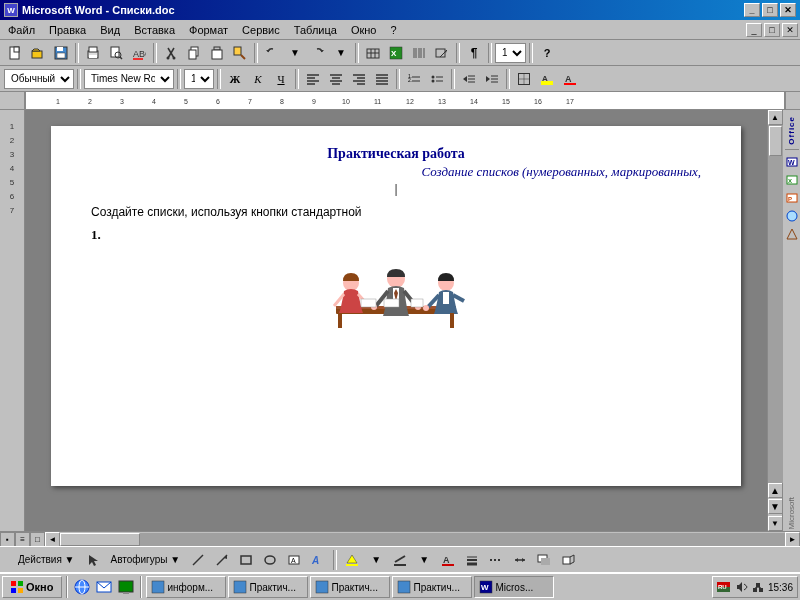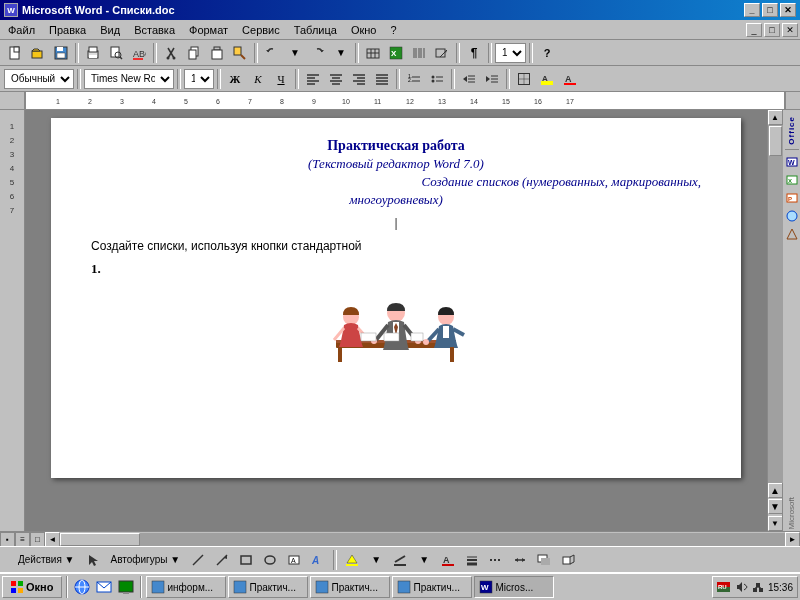--- a/index.html
+++ b/index.html
@@ -93,21 +93,21 @@
       border-left: 1px solid #888;
       border-right: 1px solid #888;
     }
     .doc-scroll-area {
       flex: 1;
       overflow: hidden;
       padding: 8px 20px 8px 20px;
     }
     .page {
       background: white;
-      margin: 0 auto;
+      margin: 8px auto;
       width: 690px;
       min-height: 360px;
       padding: 20px 40px 20px 40px;
       box-shadow: 2px 2px 5px rgba(0,0,0,0.5);
       position: relative;
     }
 
     
     .scrollbar-v {
       width: 15px;
@@ -672,23 +672,21 @@
         <div style="font-size:8px; color:#333; line-height:14px;">6</div>
         <div style="font-size:8px; color:#333; line-height:14px;"></div>
         <div style="font-size:8px; color:#333; line-height:14px;">7</div>
       </div>
 
       <div style="flex:1; background:#808080; overflow:hidden; position:relative;">
         <div class="doc-scroll-area">
           <div class="page">
 
             <div class="doc-title">Практическая работа</div>
-            <div class="doc-subtitle">(Текстовый редактор Word 7.0)</div>
             <div class="doc-subtitle2">Создание списков (нумерованных, маркированных,</div>
-            <div class="doc-subtitle3">многоуровневых)</div>
 
             <div class="doc-cursor-line">
               <span>|</span>
             </div>
 
             <div class="doc-body">
               <span>Создайте списки, используя кнопки                             стандартной</span>
             </div>
 
             <div class="doc-numbered">1.</div>

